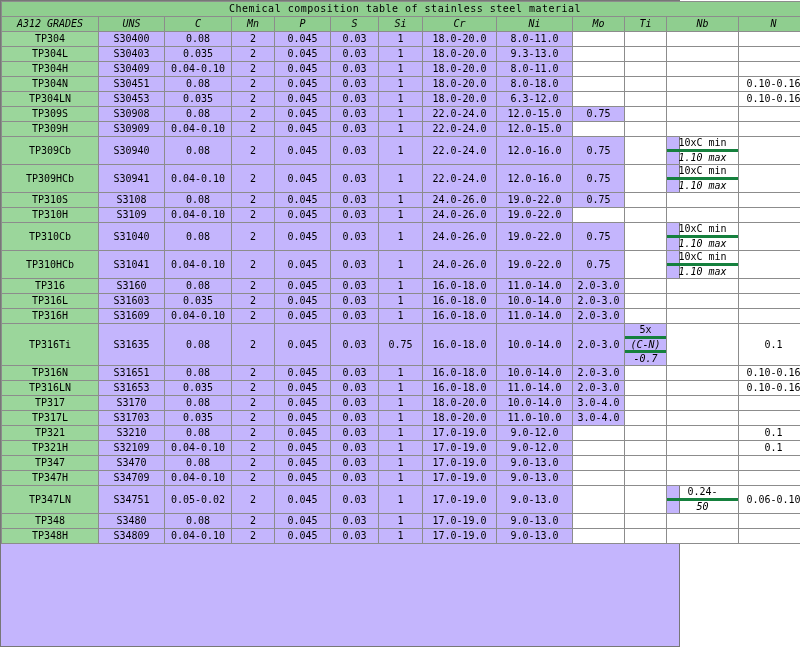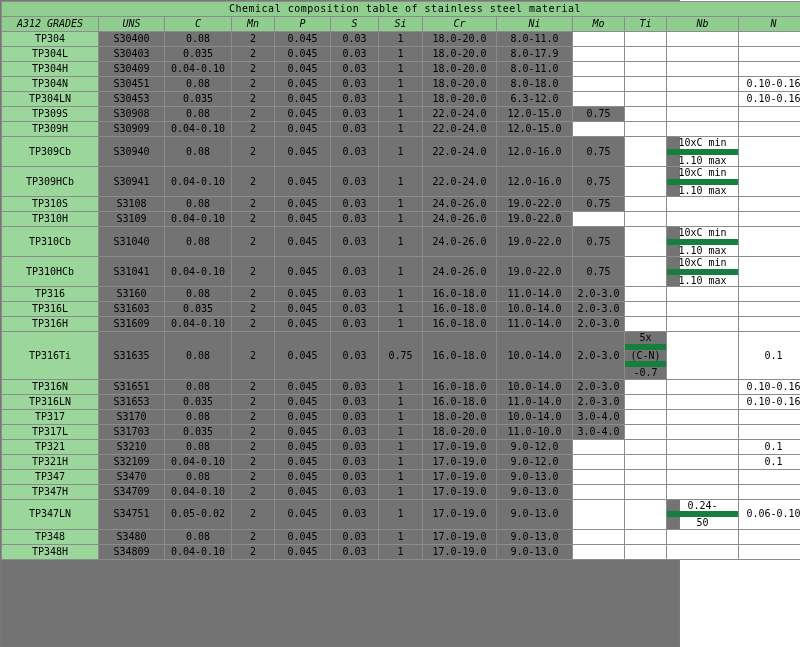--- a/index.html
+++ b/index.html
@@ -11,21 +11,21 @@
     font-family: "DejaVu Sans Mono", monospace;
     width: 800px;
     height: 647px;
     overflow: hidden;
   }
   .sheet {
     width: 680px;
     height: 647px;
     box-sizing: border-box;
     border: 1px solid #777;
-    background: #737373;
+    background: #c4b5fd;
   }
   table.ct {
     border-collapse: collapse;
     width: 800px;
     table-layout: fixed;
   }
   table.ct td, table.ct th {
     border: 1px solid #8c8c8c;
     font-size: 10px;
     line-height: 1.15;
@@ -84,21 +84,22 @@
     width: 100%;
   }
   .stack > div {
     flex: 1 1 0;
     display: flex;
     align-items: center;
     justify-content: center;
     font-size: 10px;
   }
   .stack > div + div {
-    border-top: 6px solid #15803d;
+    border-top: 3px solid #15803d;
+    font-style: italic;
   }
   td.nostack { padding: 0; }
 </style>
 </head>
 <body>
 
 <div class="sheet">
   <table class="ct">
     <colgroup>
       <col class="c-grade">
@@ -151,21 +152,21 @@
         </tr>
         <tr style="height: 14px;">
           <td class="grade">TP304L</td>
           <td>S30403</td>
           <td>0.035</td>
           <td>2</td>
           <td>0.045</td>
           <td>0.03</td>
           <td>1</td>
           <td>18.0-20.0</td>
-          <td>8.0-17.9</td>
+          <td>9.3-13.0</td>
           <td class="blank"></td>
           <td class="nostack blank"></td>
           <td class="nostack blank"></td>
           <td class="blank"></td>
         </tr>
         <tr style="height: 14px;">
           <td class="grade">TP304H</td>
           <td>S30409</td>
           <td>0.04-0.10</td>
           <td>2</td>

